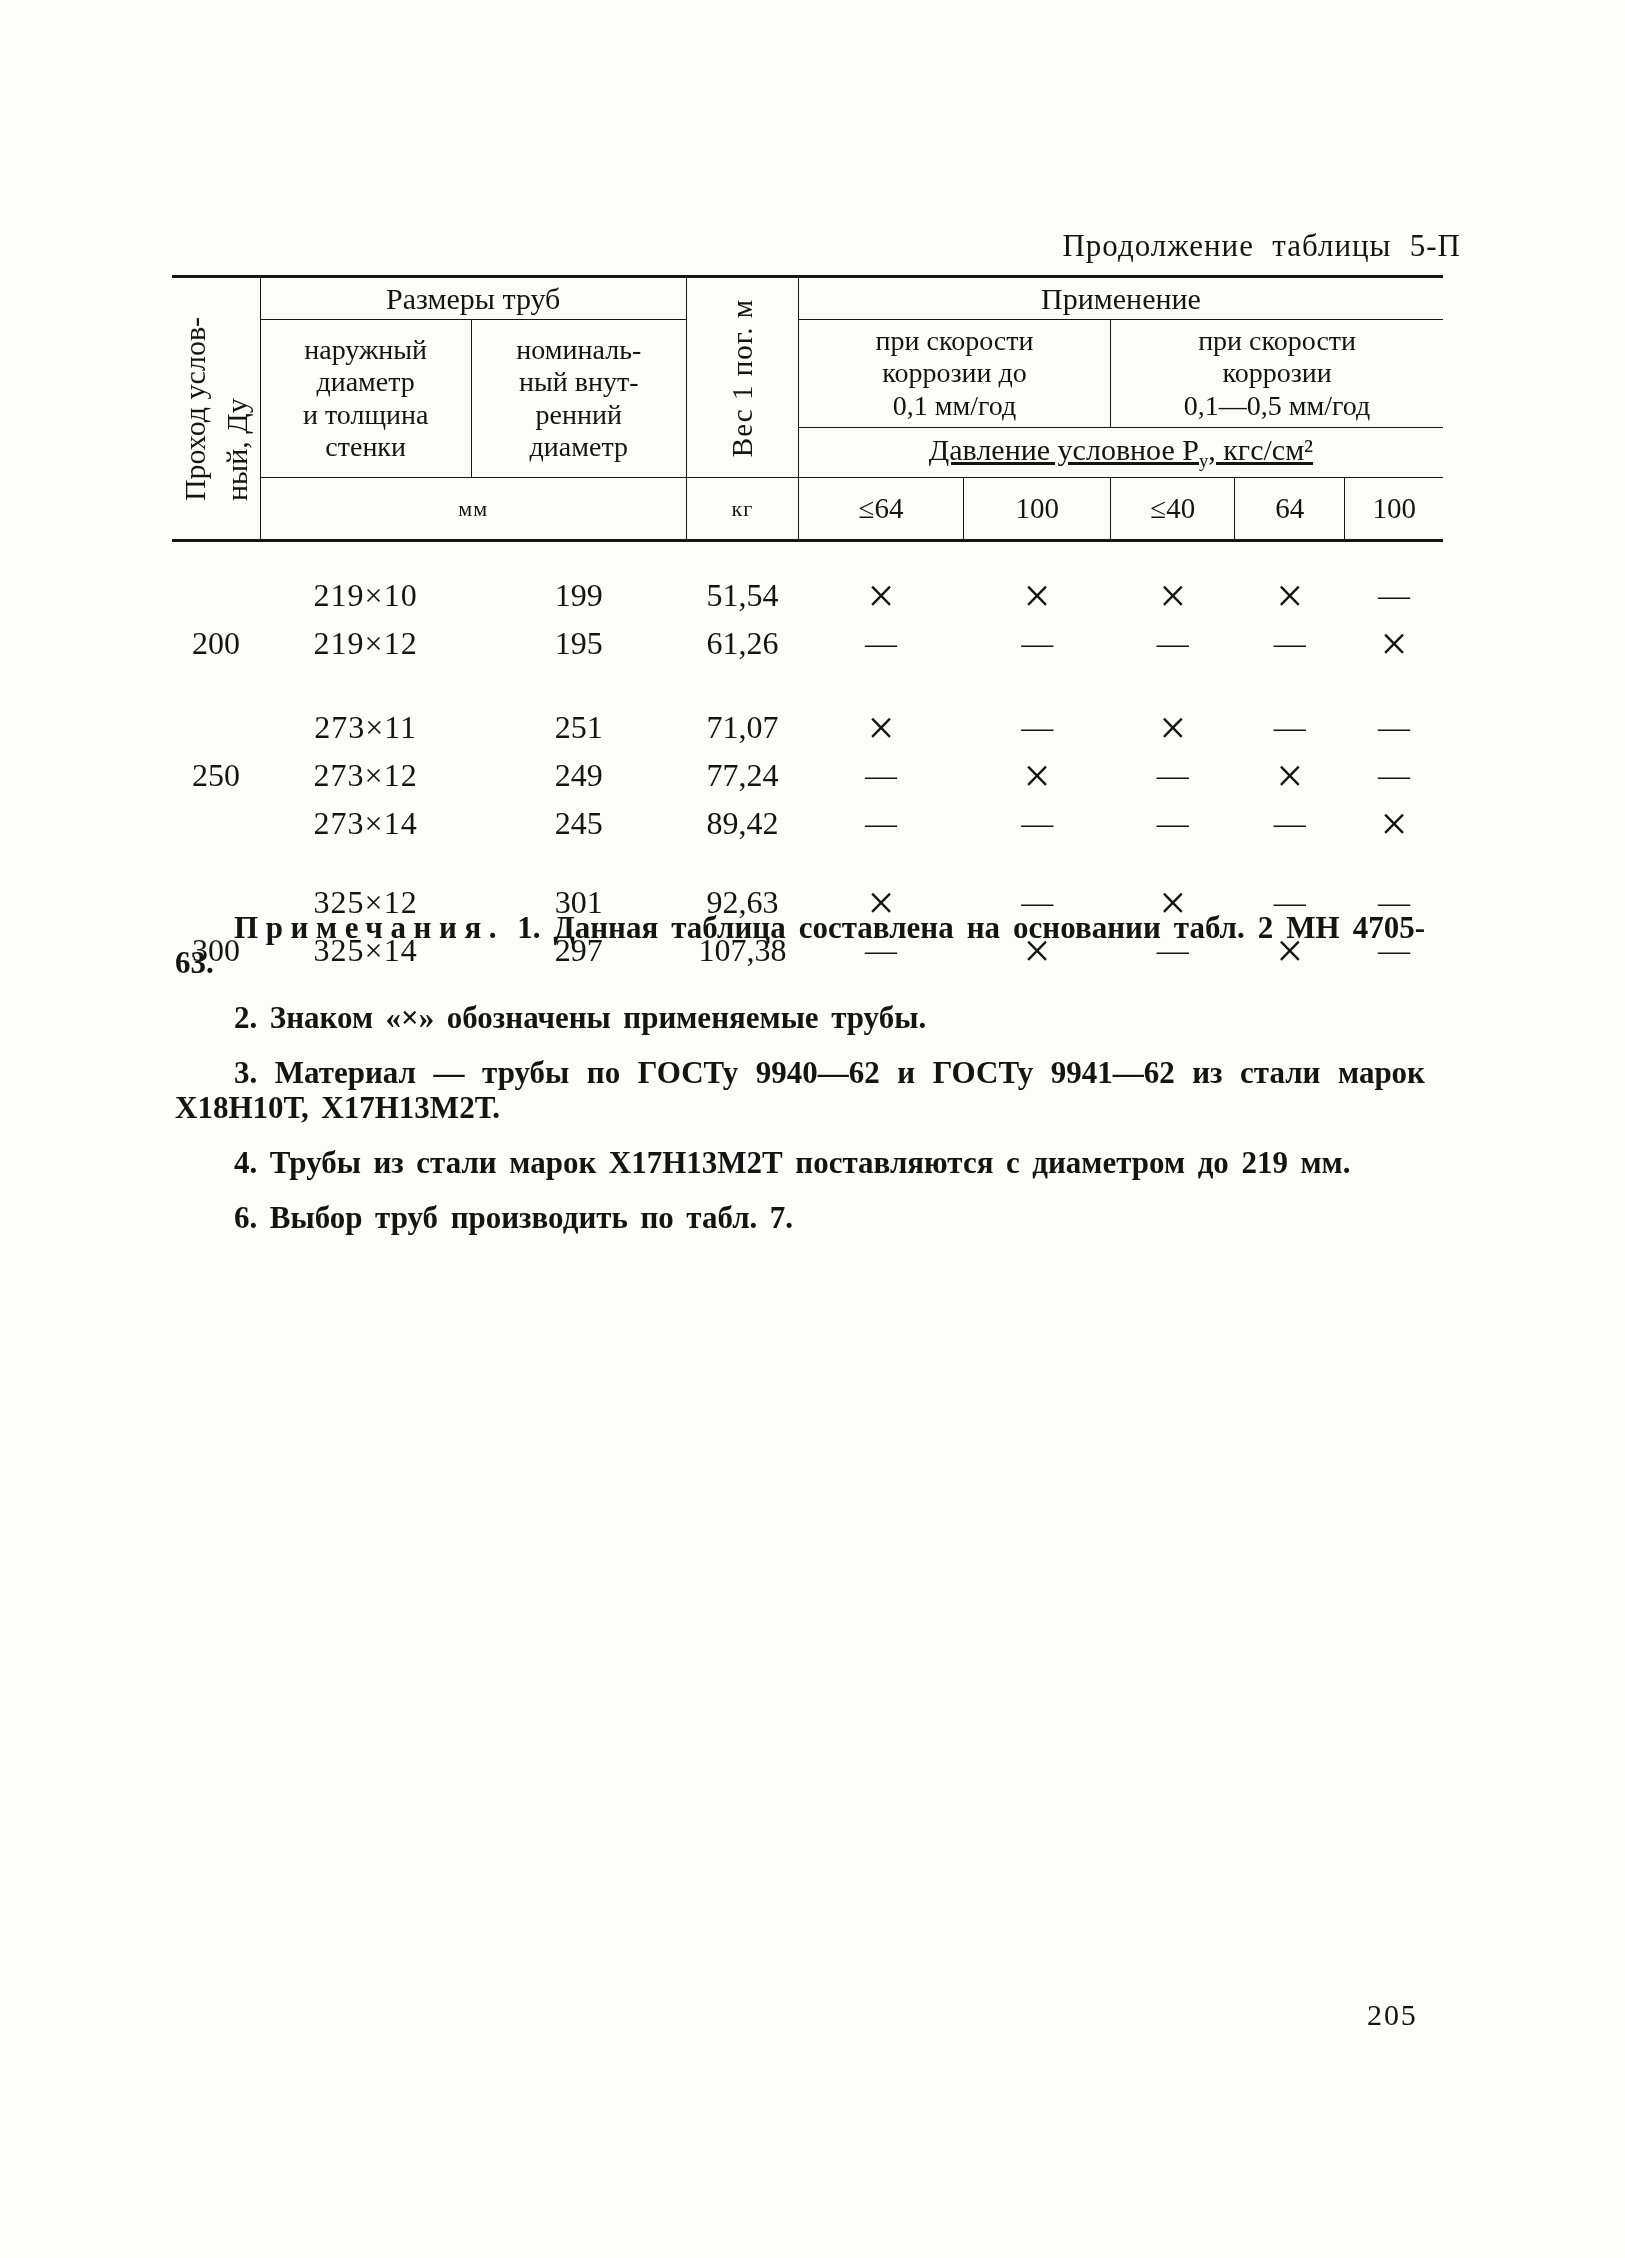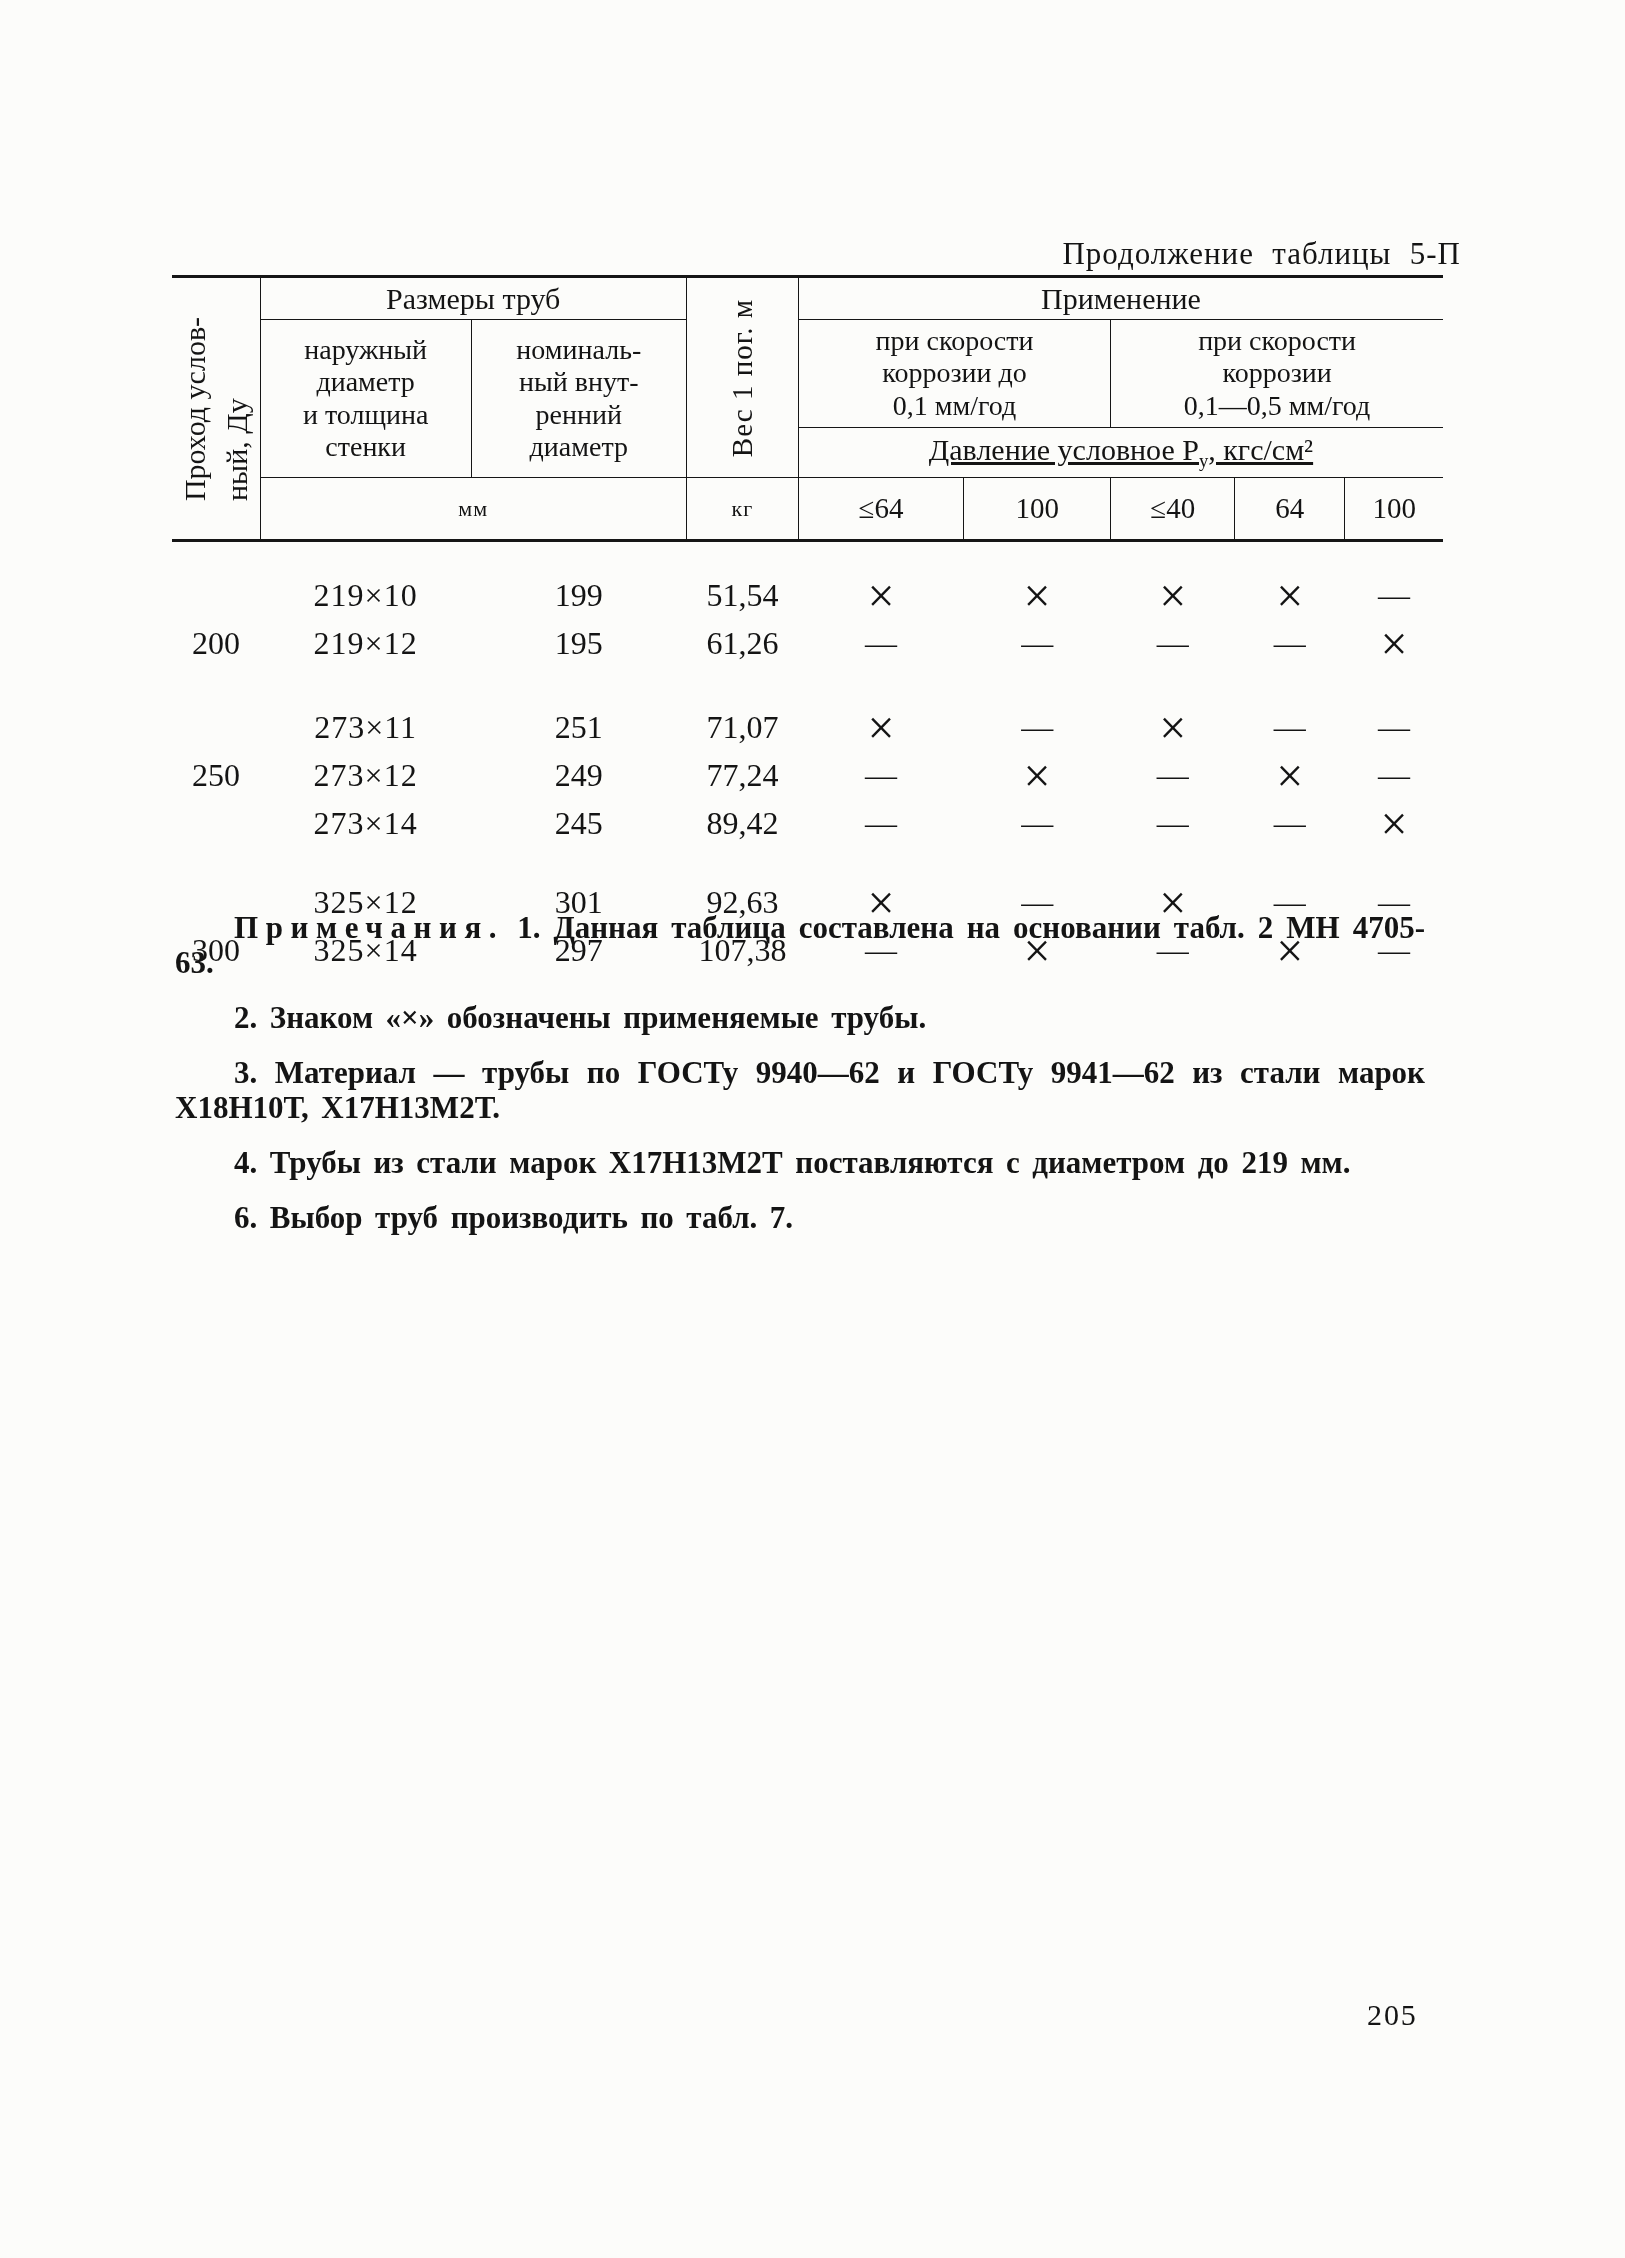--- a/index.html
+++ b/index.html
@@ -6,21 +6,21 @@
   body {
     width:1625px; height:2259px; position:relative;
     background:#fcfcfa; color:#141414;
     font-family:"Liberation Serif","DejaVu Serif",serif;
     overflow:hidden;
   }
   .page { position:absolute; inset:0; }
 
   
   .cont-title {
-    position:absolute; top:236px; right:164px;
+    position:absolute; top:228px; right:164px;
     font-size:31px; letter-spacing:1px; word-spacing:9.6px;
     white-space:nowrap;
   }
 
   
   table.pipes {
     position:absolute; left:172px; top:275px;
     width:1271px; border-collapse:collapse; table-layout:fixed;
   }
   table.pipes th, table.pipes td { padding:0; font-weight:normal; text-align:center; vertical-align:middle; }

